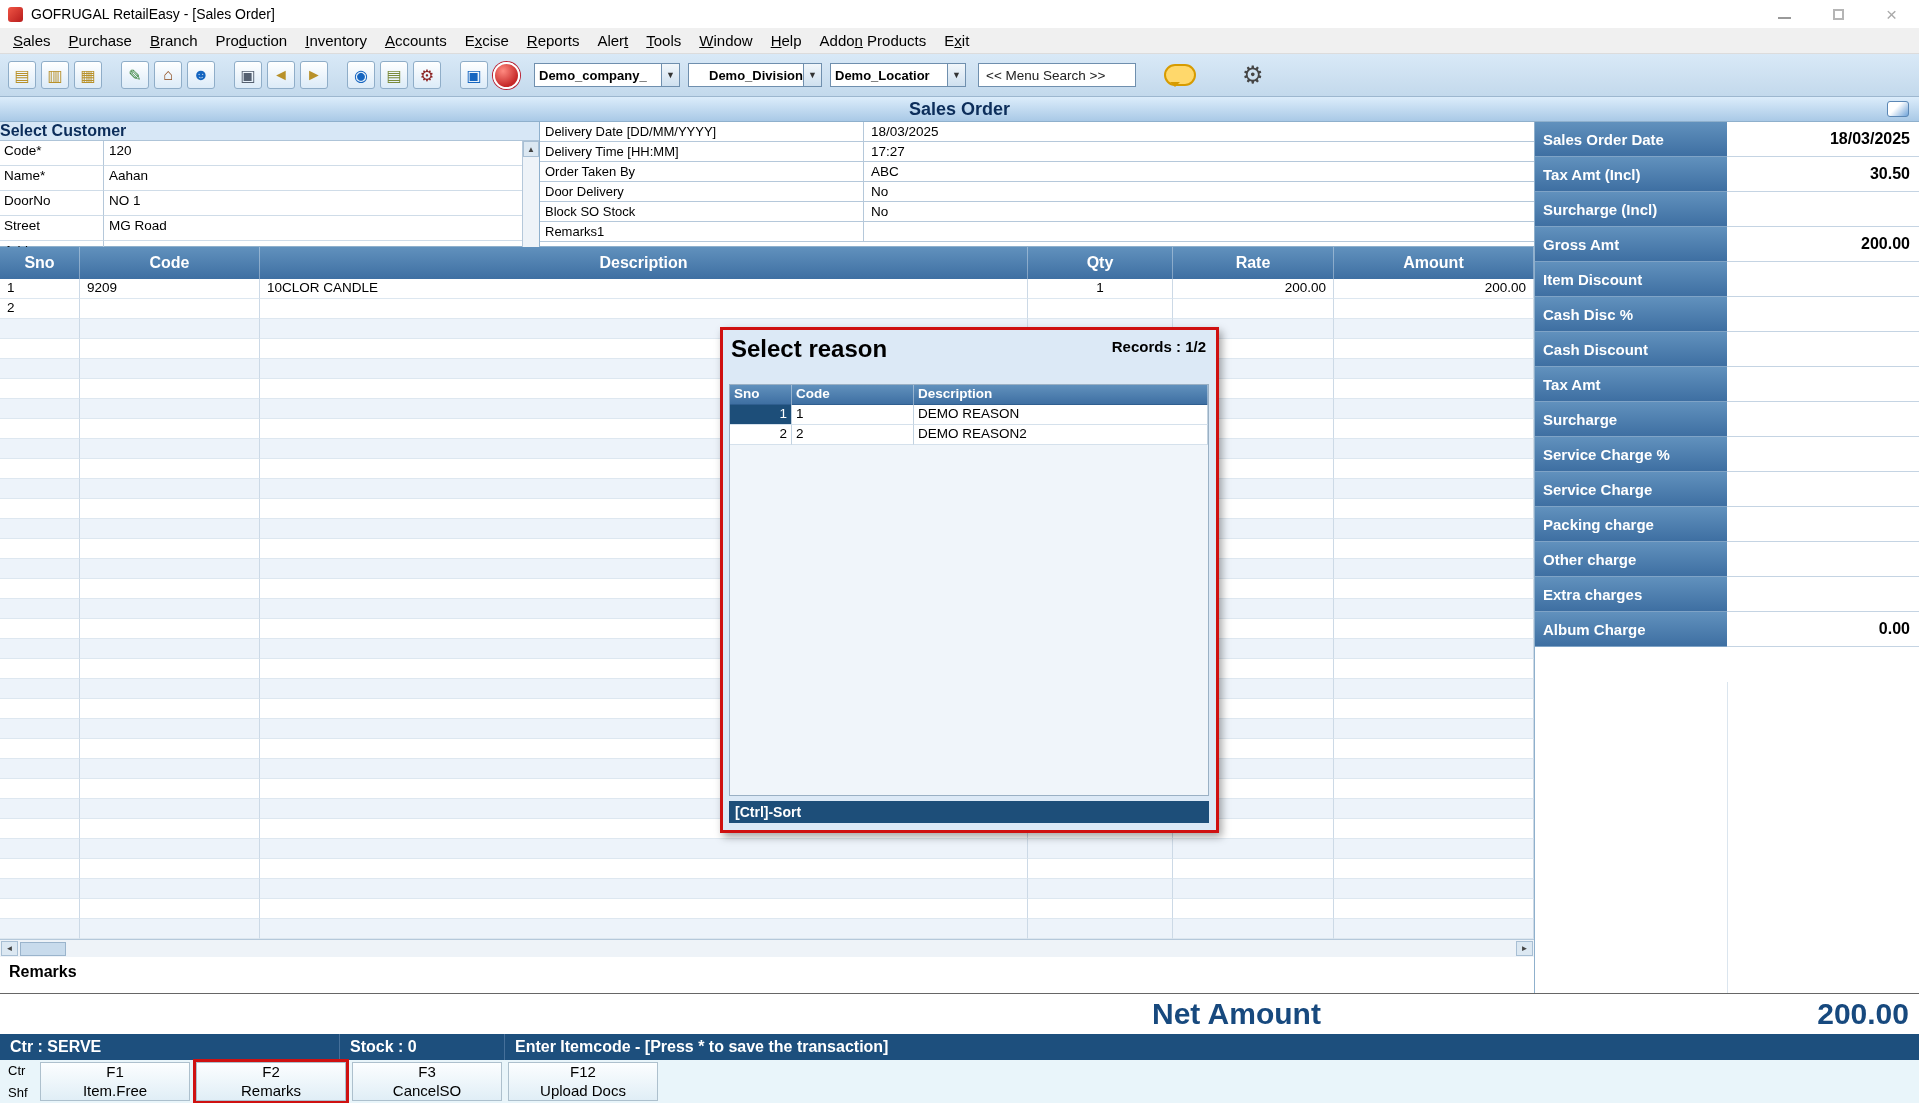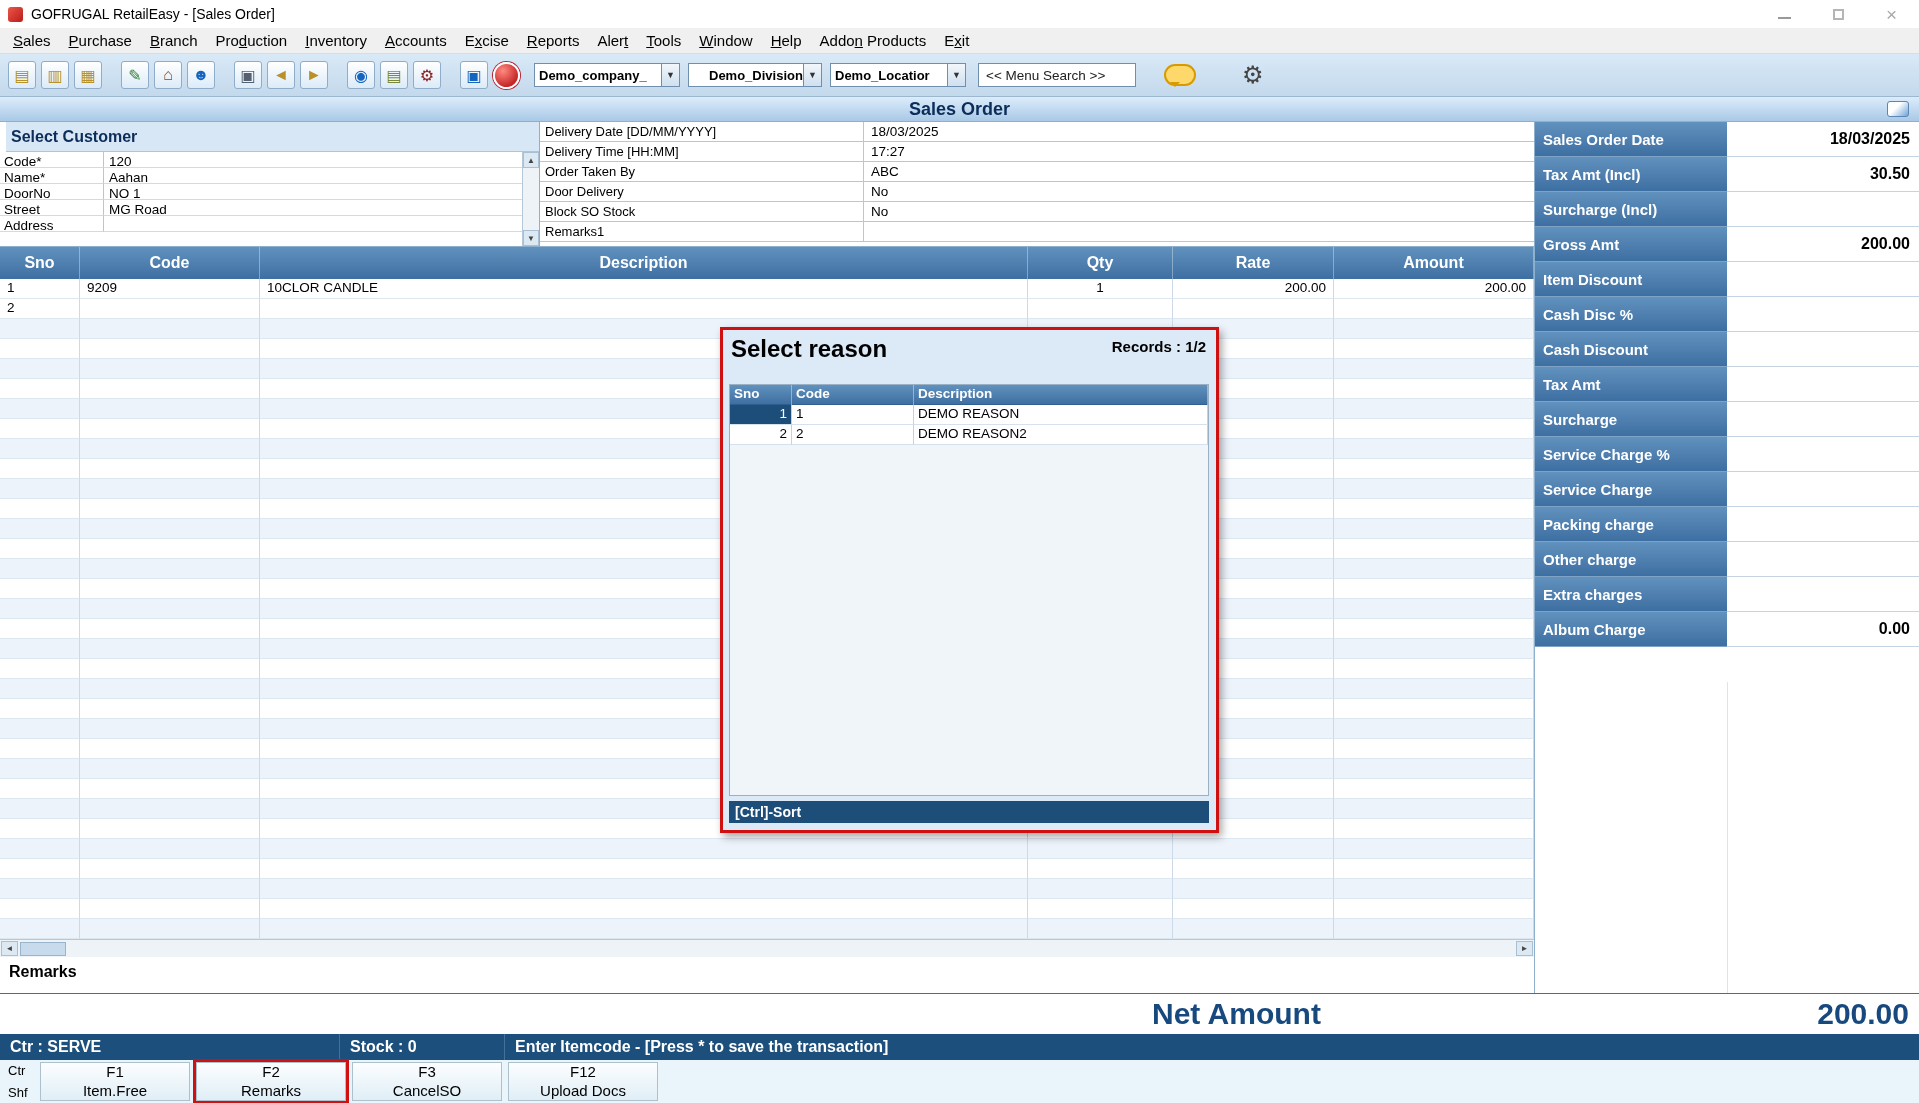--- a/index.html
+++ b/index.html
@@ -36,24 +36,24 @@
 .gear{margin-left:46px;font-size:24px;color:#454545;line-height:1;}
 
 
 .so-header{position:absolute;top:97px;left:0;width:100%;height:25px;background:linear-gradient(#dcedfb,#a9c9e6);border-bottom:1px solid #8fb0cc;display:flex;align-items:center;justify-content:center;}
 .so-title{font-size:18px;font-weight:bold;color:#0c2d5a;}
 .hdr-icon{position:absolute;right:10px;top:4px;width:22px;height:16px;border-radius:3px;background:linear-gradient(135deg,#ffffff 40%,#6fa3d8);border:1px solid #5b87b5;}
 
 
 .top-section{position:absolute;top:122px;left:0;width:1534px;height:125px;display:flex;background:#fff;border-bottom:1px solid #8fb0cc;}
 .customer-panel{width:540px;border-right:1px solid #8fb0cc;display:flex;flex-direction:column;}
-.customer-header{height:30px;background:#d7e7f6;border-bottom:1px solid #aec4d8;font-weight:bold;font-size:16px;color:#0c2d5a;display:flex;align-items:center;padding-left:5px;margin-left:6px;}
+.customer-header{height:37px;background:#d7e7f6;border-bottom:1px solid #aec4d8;font-weight:bold;font-size:16px;color:#0c2d5a;display:flex;align-items:center;}
 .customer-body{flex:1;display:flex;}
 .customer-fields{flex:1;}
-.cust-row{display:flex;height:16px;}
+.cust-row{display:flex;height:25px;}
 .cust-label{width:104px;border-right:1px solid #b5c8da;border-bottom:1px solid #cfdce8;font-size:13.5px;padding:2px 4px;}
 .cust-value{flex:1;border-bottom:1px solid #cfdce8;font-size:13.5px;padding:2px 5px;}
 .cust-scroll{width:17px;border-left:1px solid #b5c8da;background:#eef3f8;display:flex;flex-direction:column;justify-content:space-between;}
 .scroll-btn{height:16px;background:#dce8f2;border:1px solid #a8bfd4;color:#444;font-size:8px;display:flex;align-items:center;justify-content:center;}
 .delivery-panel{flex:1;}
 .del-row{display:flex;height:20px;border-bottom:1px solid #b5c8da;}
 .del-label{width:324px;border-right:1px solid #b5c8da;font-size:13px;padding:2px 5px;}
 .del-value{flex:1;font-size:13.5px;padding:2px 7px;}
 
 

